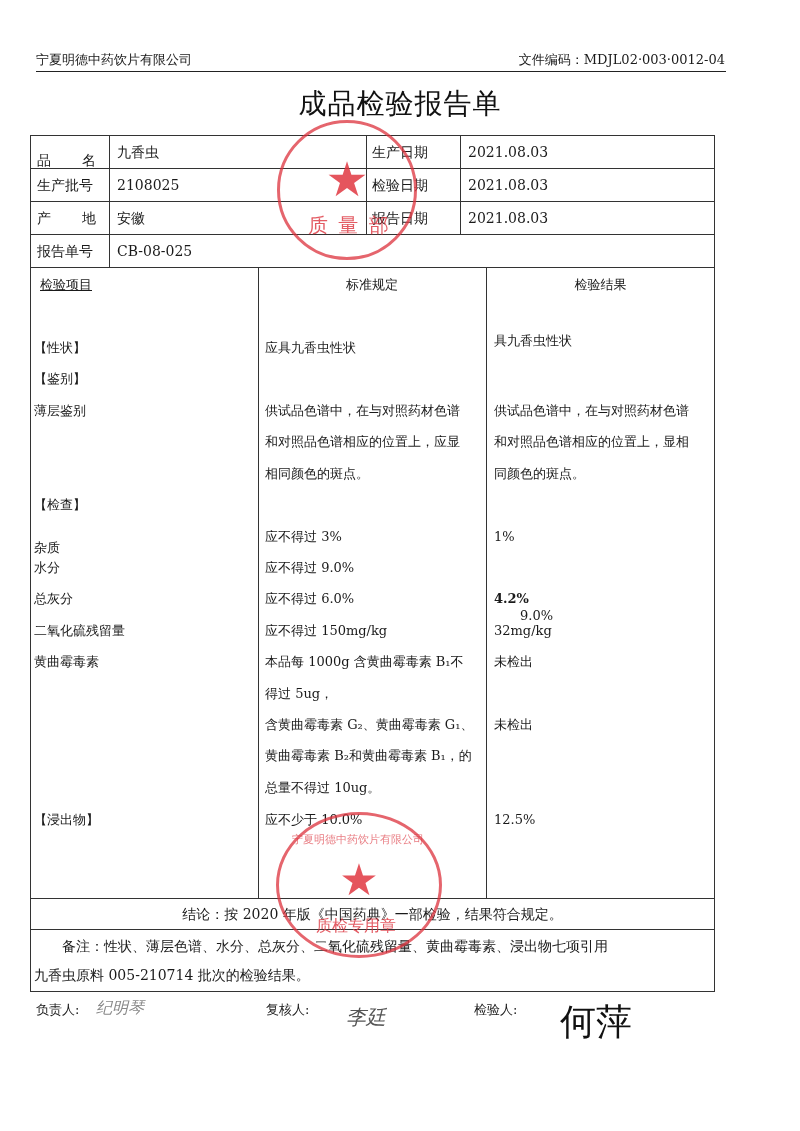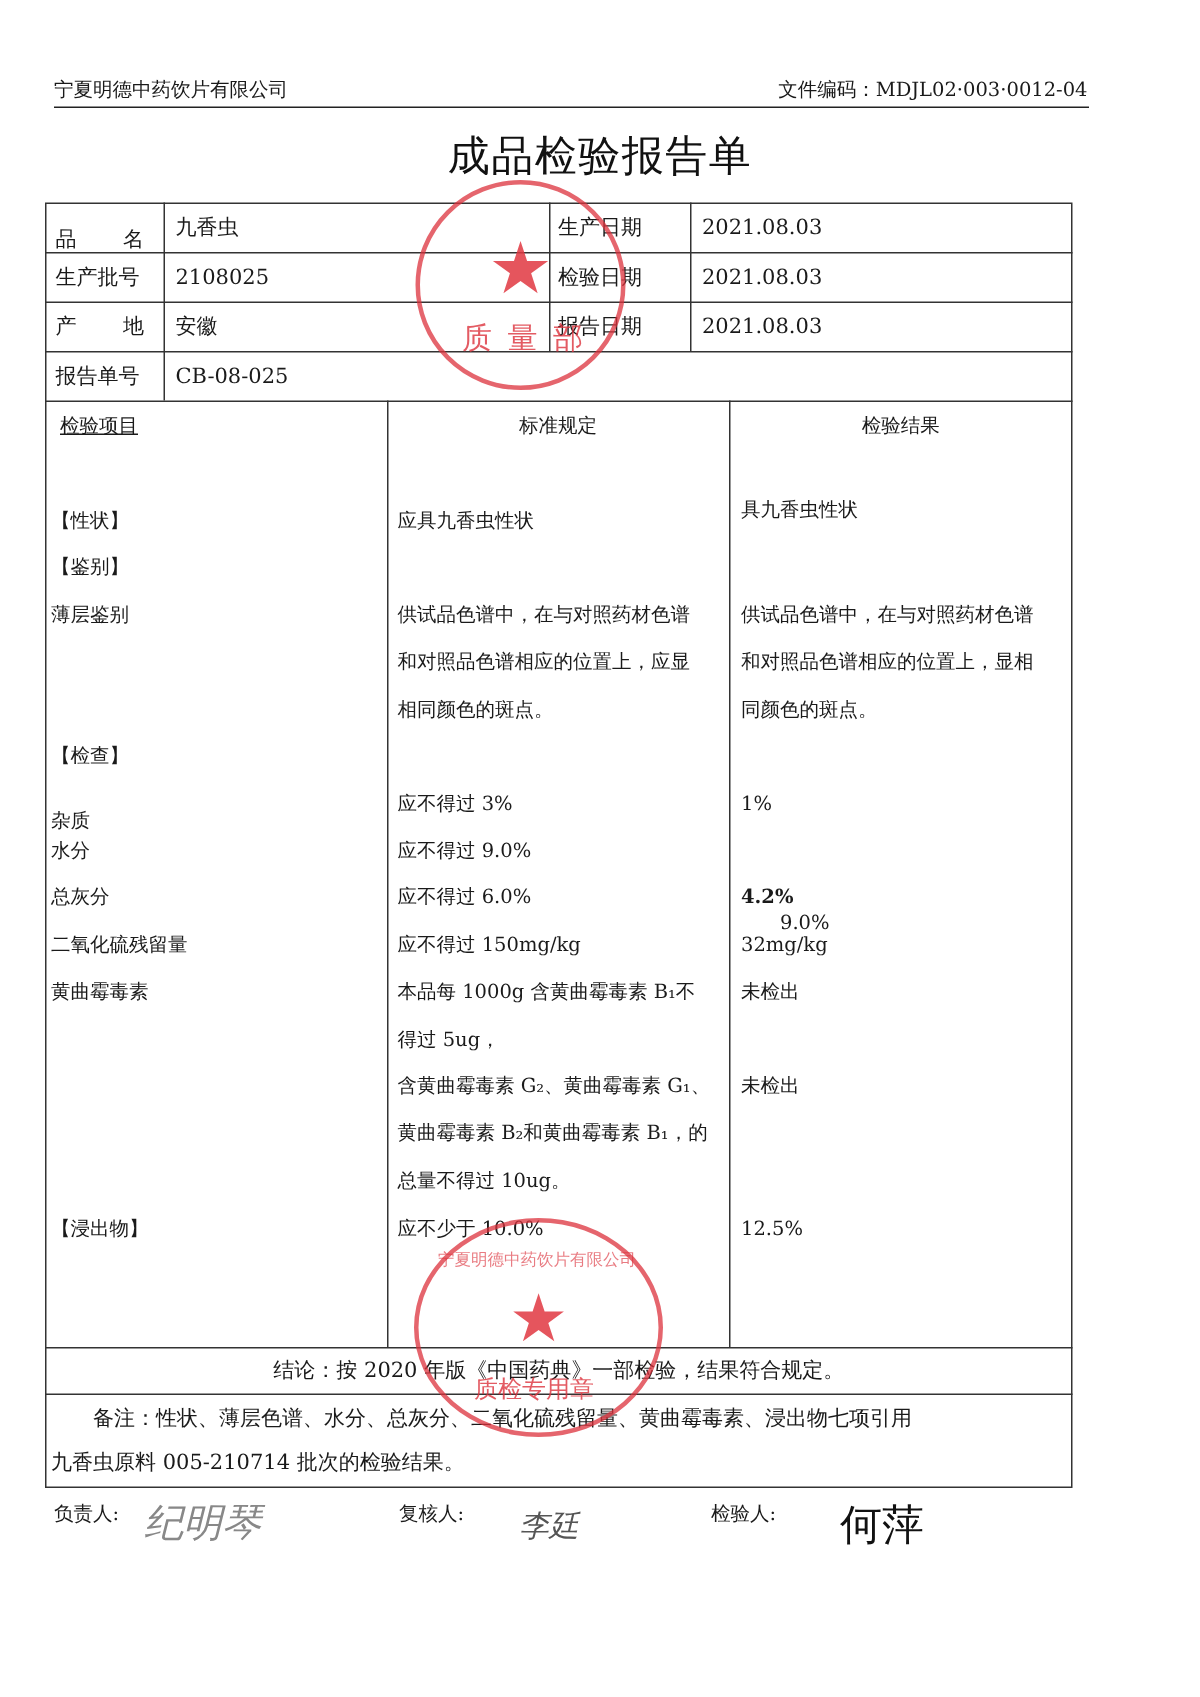--- a/index.html
+++ b/index.html
@@ -103,25 +103,25 @@
 <div class="cell t13" style="left:494px; top:621px;">32mg/kg</div>
 <div class="cell t13" style="left:494px; top:652px;">未检出</div>
 <div class="cell t13" style="left:494px; top:715px;">未检出</div>
 <div class="cell t13" style="left:494px; top:810px;">12.5%</div>
 
 <div class="cell" style="left:30px; width:685px; text-align:center; top:904px;">结论：按 2020 年版《中国药典》一部检验，结果符合规定。</div>
 <div class="cell" style="left:62px; top:936px;">备注：性状、薄层色谱、水分、总灰分、二氧化硫残留量、黄曲霉毒素、浸出物七项引用</div>
 <div class="cell" style="left:34px; top:965px;">九香虫原料 005-210714 批次的检验结果。</div>
 
 <div class="cell t13" style="left:36px; top:1000px;">负责人:</div>
-<div class="sig" style="left:96px; top:998px; font-size:26px; color:#888; font-style:italic;">纪明琴</div>
+<div class="sig" style="left:96px; top:998px; font-size:16px; color:#888; font-style:italic;">纪明琴</div>
 <div class="cell t13" style="left:266px; top:1000px;">复核人:</div>
 <div class="sig" style="left:346px; top:1004px; font-size:20px; color:#555; font-style:italic;">李廷</div>
 <div class="cell t13" style="left:474px; top:1000px;">检验人:</div>
-<div class="sig" style="left:560px; top:998px; font-size:28px; color:#111;">何萍</div>
+<div class="sig" style="left:560px; top:998px; font-size:36px; color:#111;">何萍</div>
 
 <div class="stamp" style="left:277px; top:120px; width:140px; height:140px;"></div>
 <div class="star" style="left:312px; top:155px; width:70px; font-size:48px; line-height:48px;">★</div>
 <div class="stamp-text" style="left:308px; top:212px; font-size:20px; letter-spacing:2px;">质 量 部</div>
 
 <div class="stamp" style="left:276px; top:812px; width:166px; height:146px;"></div>
 <div class="star" style="left:324px; top:858px; width:70px; font-size:44px; line-height:44px;">★</div>
 <div class="stamp-text" style="left:316px; top:916px; font-size:16px;">质检专用章</div>
 <div class="stamp-text" style="left:292px; top:832px; font-size:11px; opacity:0.8;">宁夏明德中药饮片有限公司</div>
 

